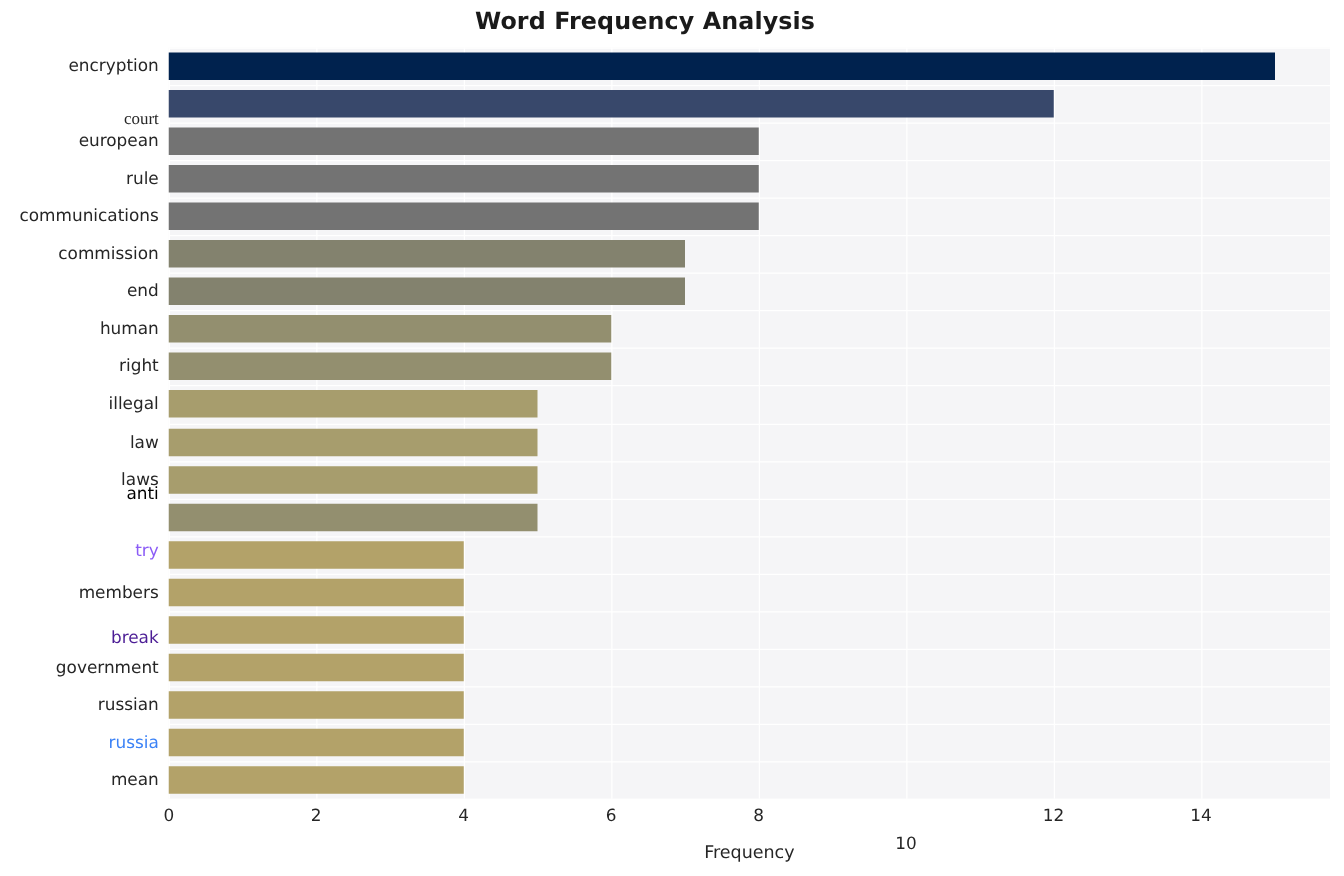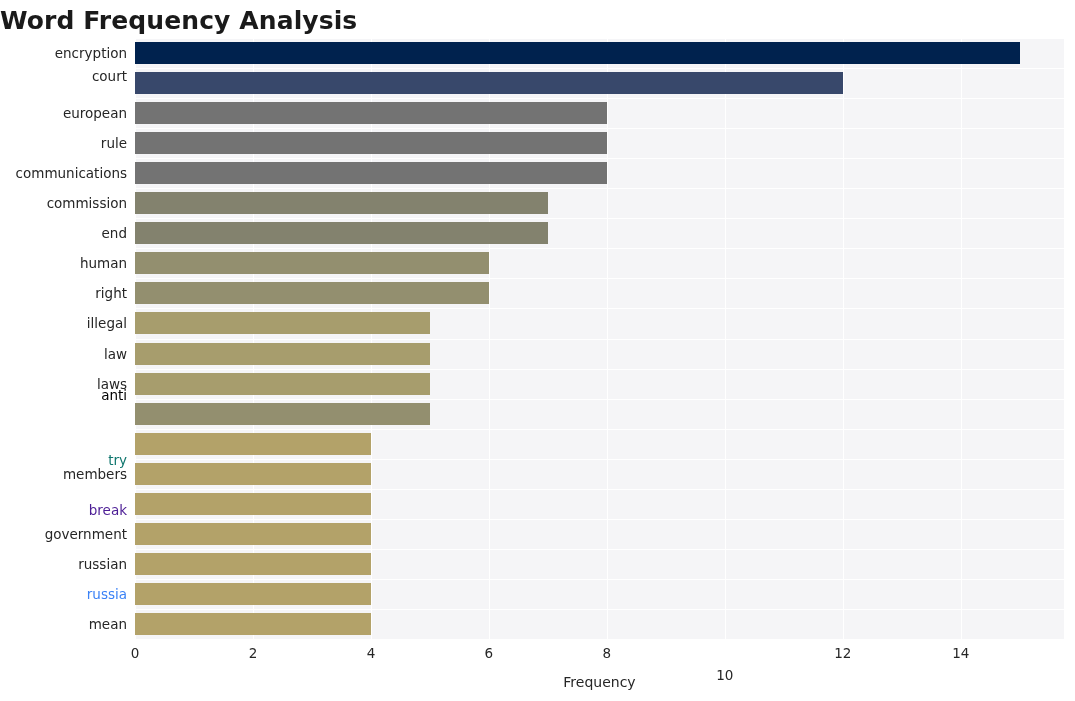--- a/index.html
+++ b/index.html
@@ -20,21 +20,22 @@
     height: 701px;
     background: #ffffff;
   }
 
   
   #chart-title {
     position: absolute;
     top: 6px;
     left: 0;
     width: 1032px;
-    font-size: 25px;
+    text-align: center;
+    font-size: 19px;
     font-weight: bold;
     color: #1a1a1a;
     letter-spacing: 0.1px;
   }
 
   
   #plot-area {
     position: absolute;
     left: 135px;
     top: 38px;
@@ -176,33 +177,33 @@
         <div class="bar" title="break: 4" style="left: 0px; top: 454.775px; width: 235.937px; height: 22px; background: rgb(179, 162, 105);"></div>
         <div class="bar" title="government: 4" style="left: 0px; top: 484.825px; width: 235.937px; height: 22px; background: rgb(179, 162, 105);"></div>
         <div class="bar" title="russian: 4" style="left: 0px; top: 514.875px; width: 235.937px; height: 22px; background: rgb(179, 162, 105);"></div>
         <div class="bar" title="russia: 4" style="left: 0px; top: 544.925px; width: 235.937px; height: 22px; background: rgb(179, 162, 105);"></div>
         <div class="bar" title="mean: 4" style="left: 0px; top: 574.975px; width: 235.937px; height: 22px; background: rgb(179, 162, 105);"></div>
       </div>
   </div>
 
   <div id="y-axis-labels">
       <div class="y-tick-label" style="top: 8.025px; color: rgb(38, 38, 38);">encryption</div>
-      <div class="y-tick-label" style="top: 31px; color: rgb(38, 38, 38);">court</div>
+      <div class="y-tick-label" style="top: 50px; color: rgb(38, 38, 38); font-family: Liberation Serif, serif;">court</div>
       <div class="y-tick-label" style="top: 68.125px; color: rgb(38, 38, 38);">european</div>
       <div class="y-tick-label" style="top: 98.175px; color: rgb(38, 38, 38);">rule</div>
       <div class="y-tick-label" style="top: 128.225px; color: rgb(38, 38, 38);">communications</div>
       <div class="y-tick-label" style="top: 158.275px; color: rgb(38, 38, 38);">commission</div>
       <div class="y-tick-label" style="top: 188.325px; color: rgb(38, 38, 38);">end</div>
       <div class="y-tick-label" style="top: 218.375px; color: rgb(38, 38, 38); text-align: right;">human</div>
       <div class="y-tick-label" style="top: 248.425px; color: rgb(38, 38, 38);">right</div>
       <div class="y-tick-label" style="top: 278.475px; color: rgb(38, 38, 38);">illegal</div>
       <div class="y-tick-label" style="top: 308.525px; color: rgb(38, 38, 38);">law</div>
       <div class="y-tick-label" style="top: 338.575px; color: rgb(38, 38, 38);">laws</div>
       <div class="y-tick-label" style="top: 350px; color: #000000;">anti</div>
-      <div class="y-tick-label" style="top: 415px; color: #0f766e;">try</div>
+      <div class="y-tick-label" style="top: 396px; color: #8b5cf6;">try</div>
       <div class="y-tick-label" style="top: 428.725px; color: rgb(38, 38, 38);">members</div>
       <div class="y-tick-label" style="top: 465px; color: #4c1d95;">break</div>
       <div class="y-tick-label" style="top: 488.825px; color: rgb(38, 38, 38);">government</div>
       <div class="y-tick-label" style="top: 518.875px; color: rgb(38, 38, 38);">russian</div>
       <div class="y-tick-label" style="top: 548.925px; color: #3b82f6;">russia</div>
       <div class="y-tick-label" style="top: 578.975px; color: rgb(38, 38, 38);">mean</div>
     </div>
 
   <div id="x-axis-labels">
       <div class="x-tick-label" style="left: 135px; color: rgb(38, 38, 38);">0</div>

